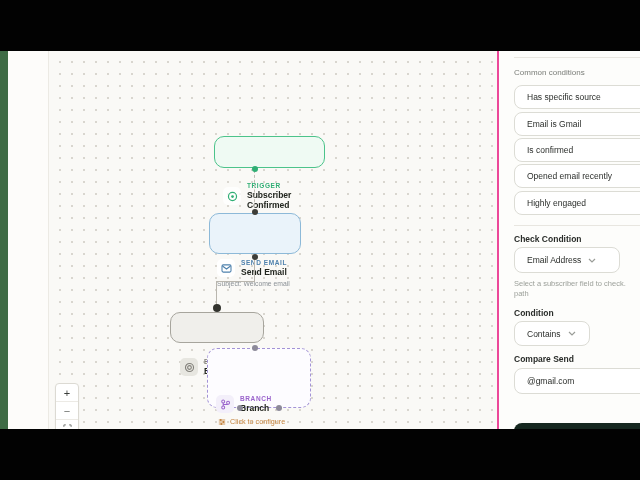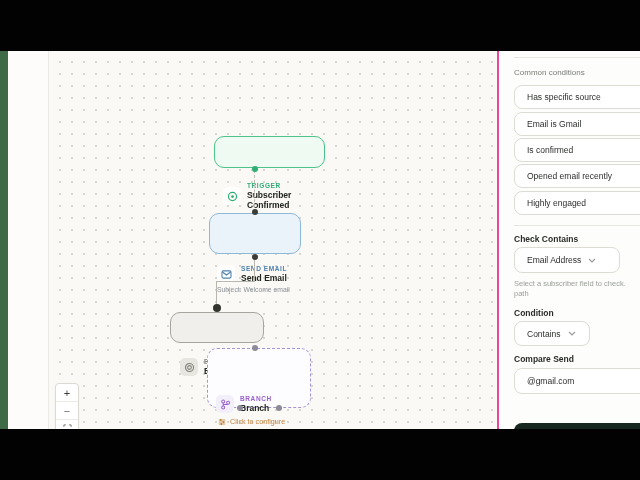--- a/index.html
+++ b/index.html
@@ -17,21 +17,21 @@
     background-size:12px 12px;background-position:5px 5px;}
 
   
   .node{position:absolute;box-sizing:border-box;border-radius:10px;}
   .node-row{display:flex;align-items:center;gap:6px;margin-top:40px;}
   .icon-box{width:18px;height:18px;border-radius:5px;display:flex;align-items:center;justify-content:center;flex:0 0 auto;}
   .tlabel{font-size:6.5px;font-weight:bold;letter-spacing:.6px;line-height:8px;}
   .ttitle{font-size:8.5px;font-weight:bold;line-height:10px;color:#22261f;}
 
   .trigger{left:214px;top:85px;width:111px;height:32px;background:#effaf3;border:1.5px solid #4cc38a;padding:5px 8px;}
-  .send{left:209px;top:162px;width:92px;height:41px;background:#eaf3fa;border:1.5px solid #8db9d8;padding:11px 7px 4px;}
+  .send{left:209px;top:162px;width:92px;height:41px;background:#eaf3fa;border:1.5px solid #8db9d8;padding:5px 7px 4px;}
   .send-subject{font-size:6.8px;color:#8b9196;margin-top:3px;white-space:nowrap;}
   .endn{left:170px;top:261px;width:94px;height:31px;background:#f0efeb;border:1.5px solid #a7a59d;padding:5px 9px;}
   .branch{left:207px;top:297px;width:104px;height:60px;background:#fdfcff;border:1.5px dashed #a393d6;padding:6px 8px 3px;}
   .configure-row{display:flex;align-items:center;gap:4px;margin-top:4px;margin-left:2px;}
   .configure-label{font-size:7.2px;color:#c2803a;}
   .yesno-row{display:flex;justify-content:space-between;margin-top:4px;padding:0 2px;}
   .yesno{font-size:6.5px;color:#908d86;}
 
   .port{position:absolute;border-radius:50%;z-index:3;}
   .port.green{width:6px;height:6px;background:#2fae74;}
@@ -187,21 +187,21 @@
       <div class="side-label" style="top:17px;">Common conditions</div>
 
       <div class="preset-btn" style="top:34px;">Has specific source</div>
       <div class="preset-btn" style="top:61px;">Email is Gmail</div>
       <div class="preset-btn" style="top:87px;">Is confirmed</div>
       <div class="preset-btn" style="top:113px;">Opened email recently</div>
       <div class="preset-btn" style="top:140px;">Highly engaged</div>
 
       <div class="divider" style="top:174px;"></div>
 
-      <div class="side-heading" style="top:183px;">Check Contains</div>
+      <div class="side-heading" style="top:183px;">Check Condition</div>
       <div class="dropdown" style="top:196px;width:106px;">
         <span>Email Address</span>
         <span>
           <svg width="8" height="5" viewBox="0 0 8 5">
               <path d="M1 1 L4 4 L7 1" fill="none" stroke="#9a9d98" stroke-width="1.2"></path>
             </svg>
         </span>
       </div>
       <div class="helper" style="top:228px;">
         <div>Select a subscriber field to check.</div>

